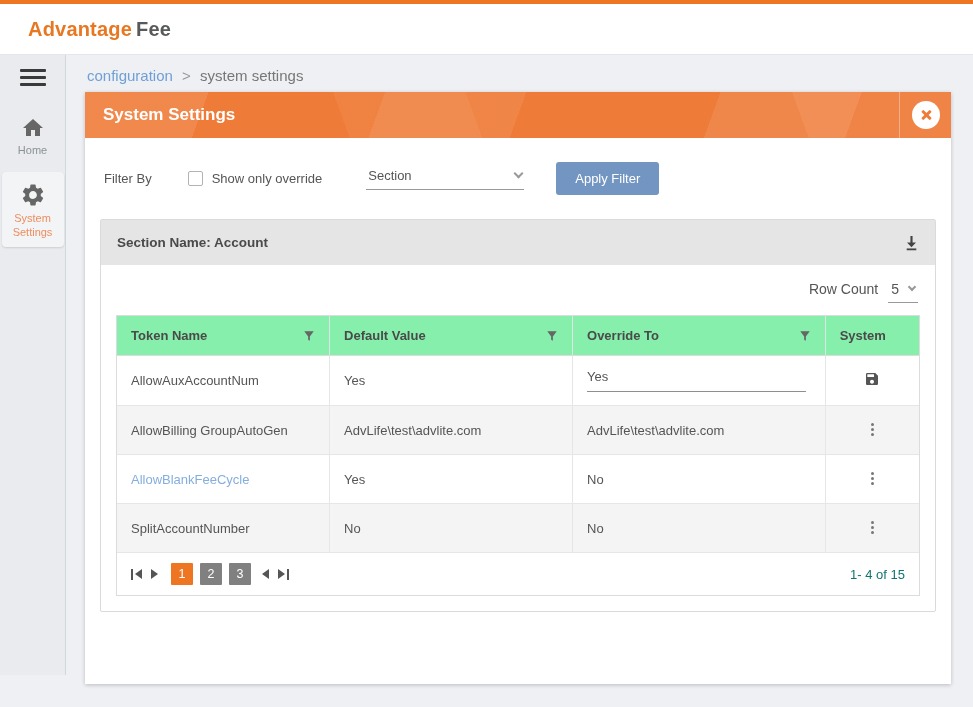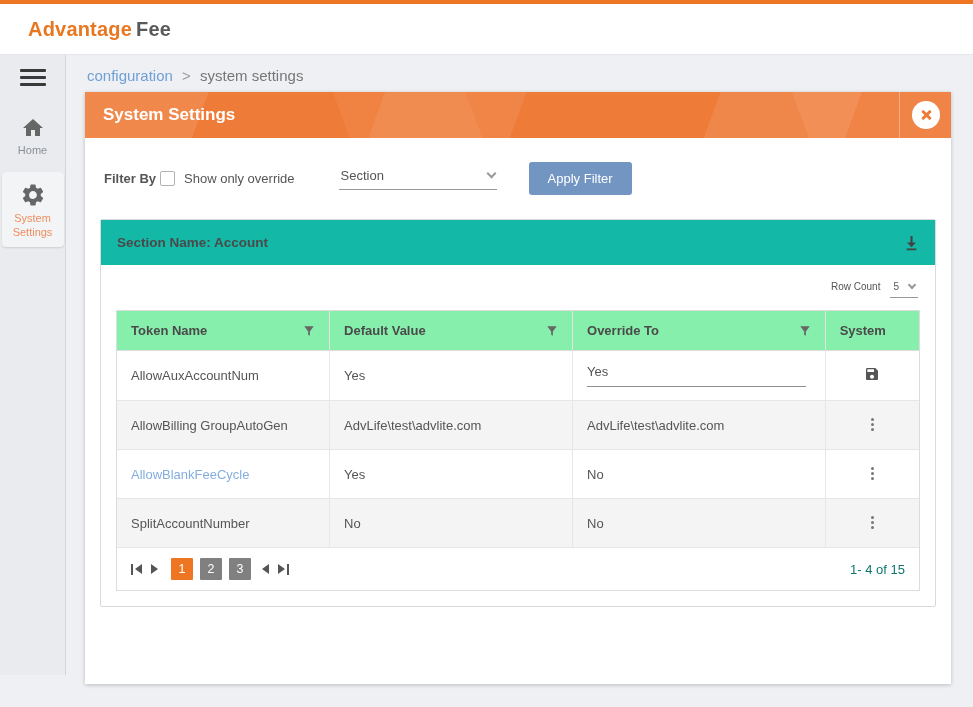--- a/index.html
+++ b/index.html
@@ -64,39 +64,39 @@
   .close-x { position:relative; width:12px; height:12px; }
   .close-x::before, .close-x::after { content:""; position:absolute; left:5px; top:0;
                width:3px; height:12px; background:#ef7b38; border-radius:1px; }
   .close-x::before { transform:rotate(45deg); }
   .close-x::after { transform:rotate(-45deg); }
 
   .panel-body { padding:24px 15px 0; flex:1; }
 
   
   .filter-row { display:flex; align-items:center; font-size:13px; color:#555; margin:0 0 24px 4px; }
-  .filter-label { margin-right:4px;font-weight:bold; }
+  .filter-label { margin-right:36px; }
   .checkbox { width:15px; height:15px; border:1px solid #b3b3b3; border-radius:2px; background:#fff;
               margin-right:9px; cursor:pointer; flex:0 0 auto; }
   .cb-label { margin-right:44px; }
   .select { width:158px; display:flex; align-items:center; justify-content:space-between;
             border-bottom:1px solid #999; padding:0 2px 6px; margin-right:32px; cursor:pointer; }
   .select .chev { width:7px; height:7px; }
   .apply-btn { background:#7295c1; color:#fff; border:none; border-radius:3px;
                font-size:13px; padding:9px 19px; cursor:pointer; font-family:inherit; }
 
   
   .section-box { border:1px solid #d8dadd; border-radius:2px; }
-  .section-header { background:#14b8a6; height:45px; display:flex; align-items:center;
+  .section-header { background:#e5e5e5; height:45px; display:flex; align-items:center;
                     justify-content:space-between; padding:0 16px; font-size:13.5px;
                     font-weight:bold; color:#4a4a4a; }
   .dl-btn { cursor:pointer; display:flex; align-items:center; }
   .section-content { padding:12px 15px 15px; }
 
-  .rowcount { text-align:right; font-size:10px; color:#555; margin:4px 2px 12px; }
+  .rowcount { text-align:right; font-size:14px; color:#555; margin:4px 2px 12px; }
   .rowcount .rc-label { margin-right:10px; }
   .rc-val { display:inline-flex; align-items:center; border-bottom:1px solid #999;
             padding:0 3px 5px; cursor:pointer; }
   .rc-val .num { margin-right:10px; }
   .rc-val .chev { width:6px; height:6px; }
 
   
   .table-box { border:1px solid #dcdcdc; }
   table { width:100%; border-collapse:collapse; font-size:13px; color:#555; table-layout:fixed; }
   col.c1 { width:26.5%; } col.c2 { width:30.3%; } col.c3 { width:31.5%; } col.c4 { width:11.7%; }

